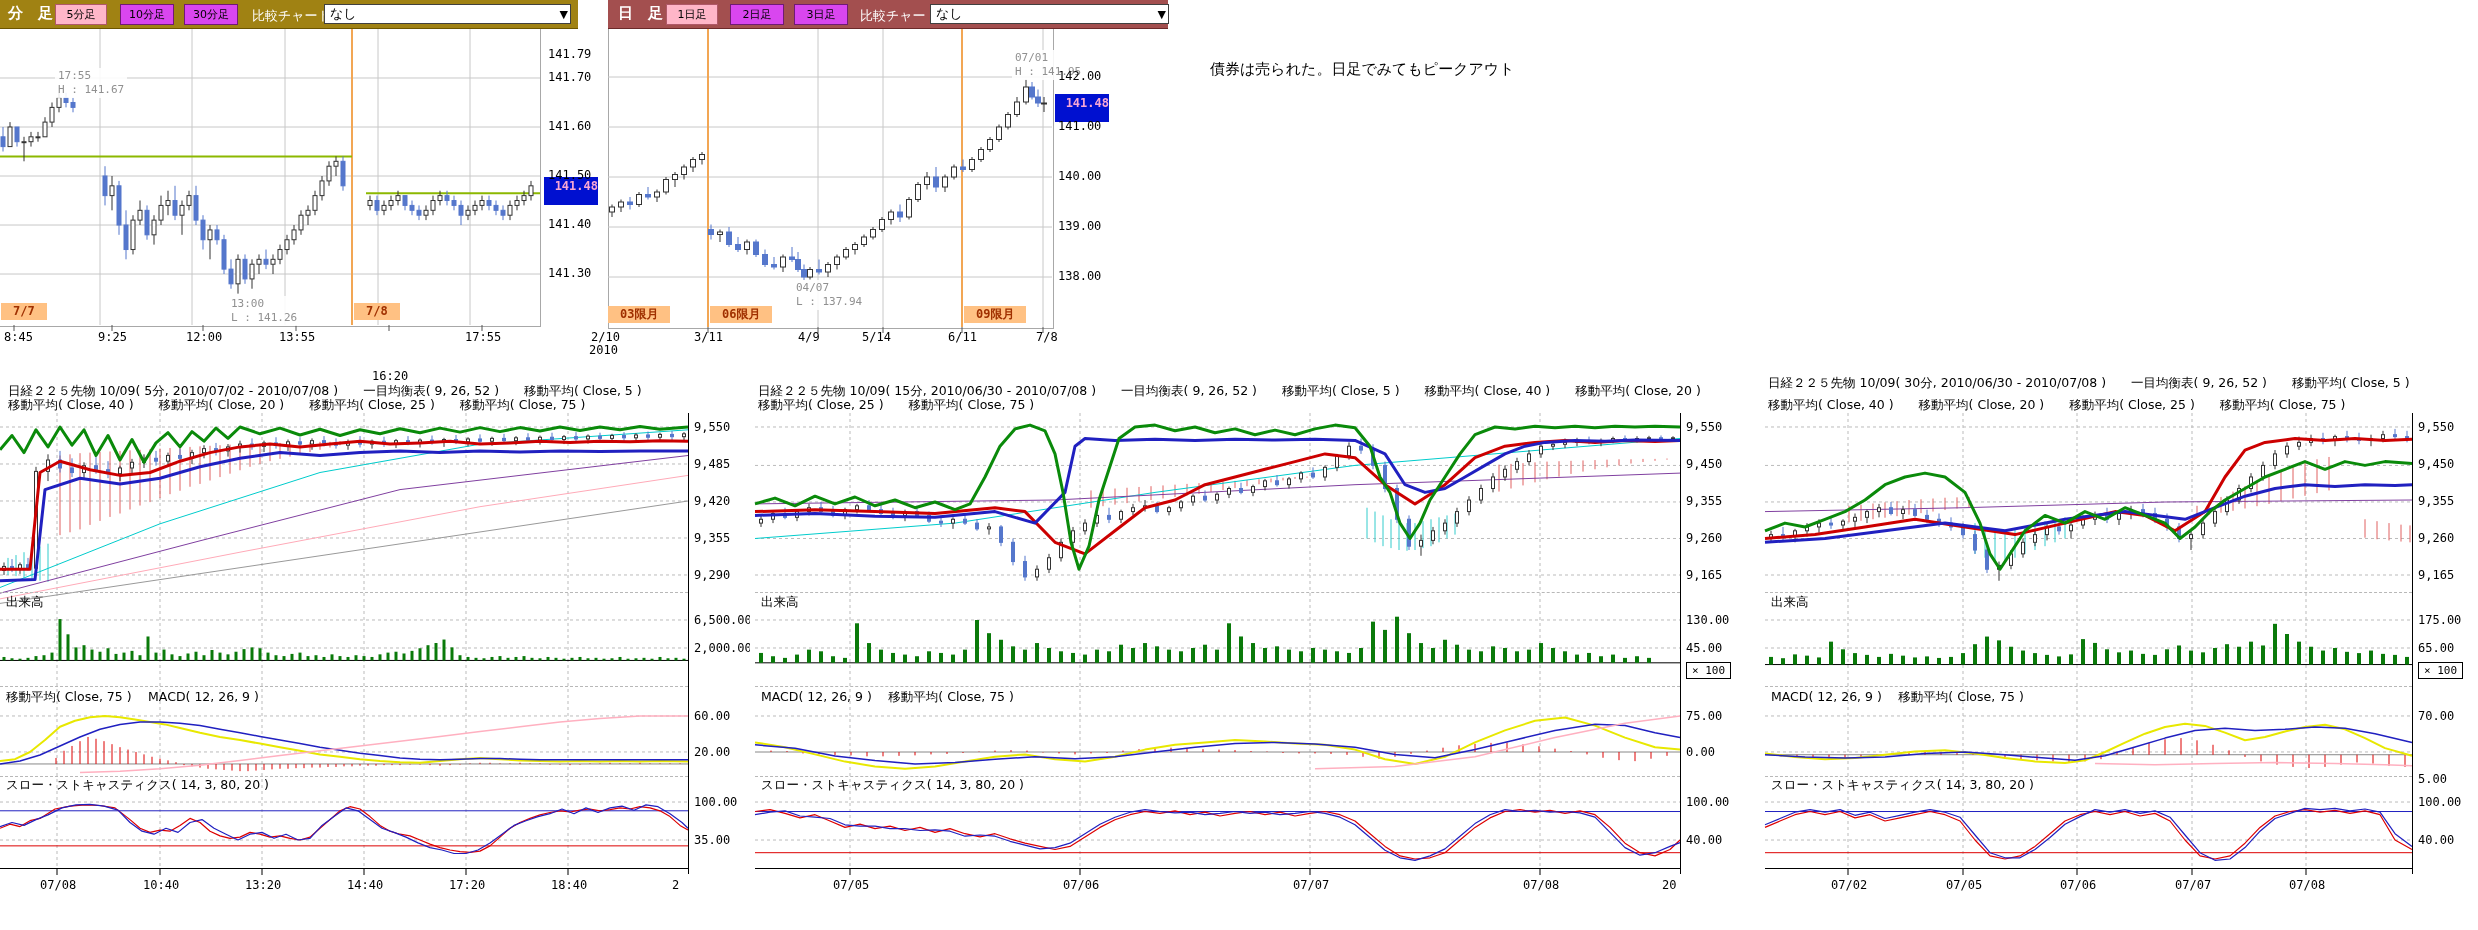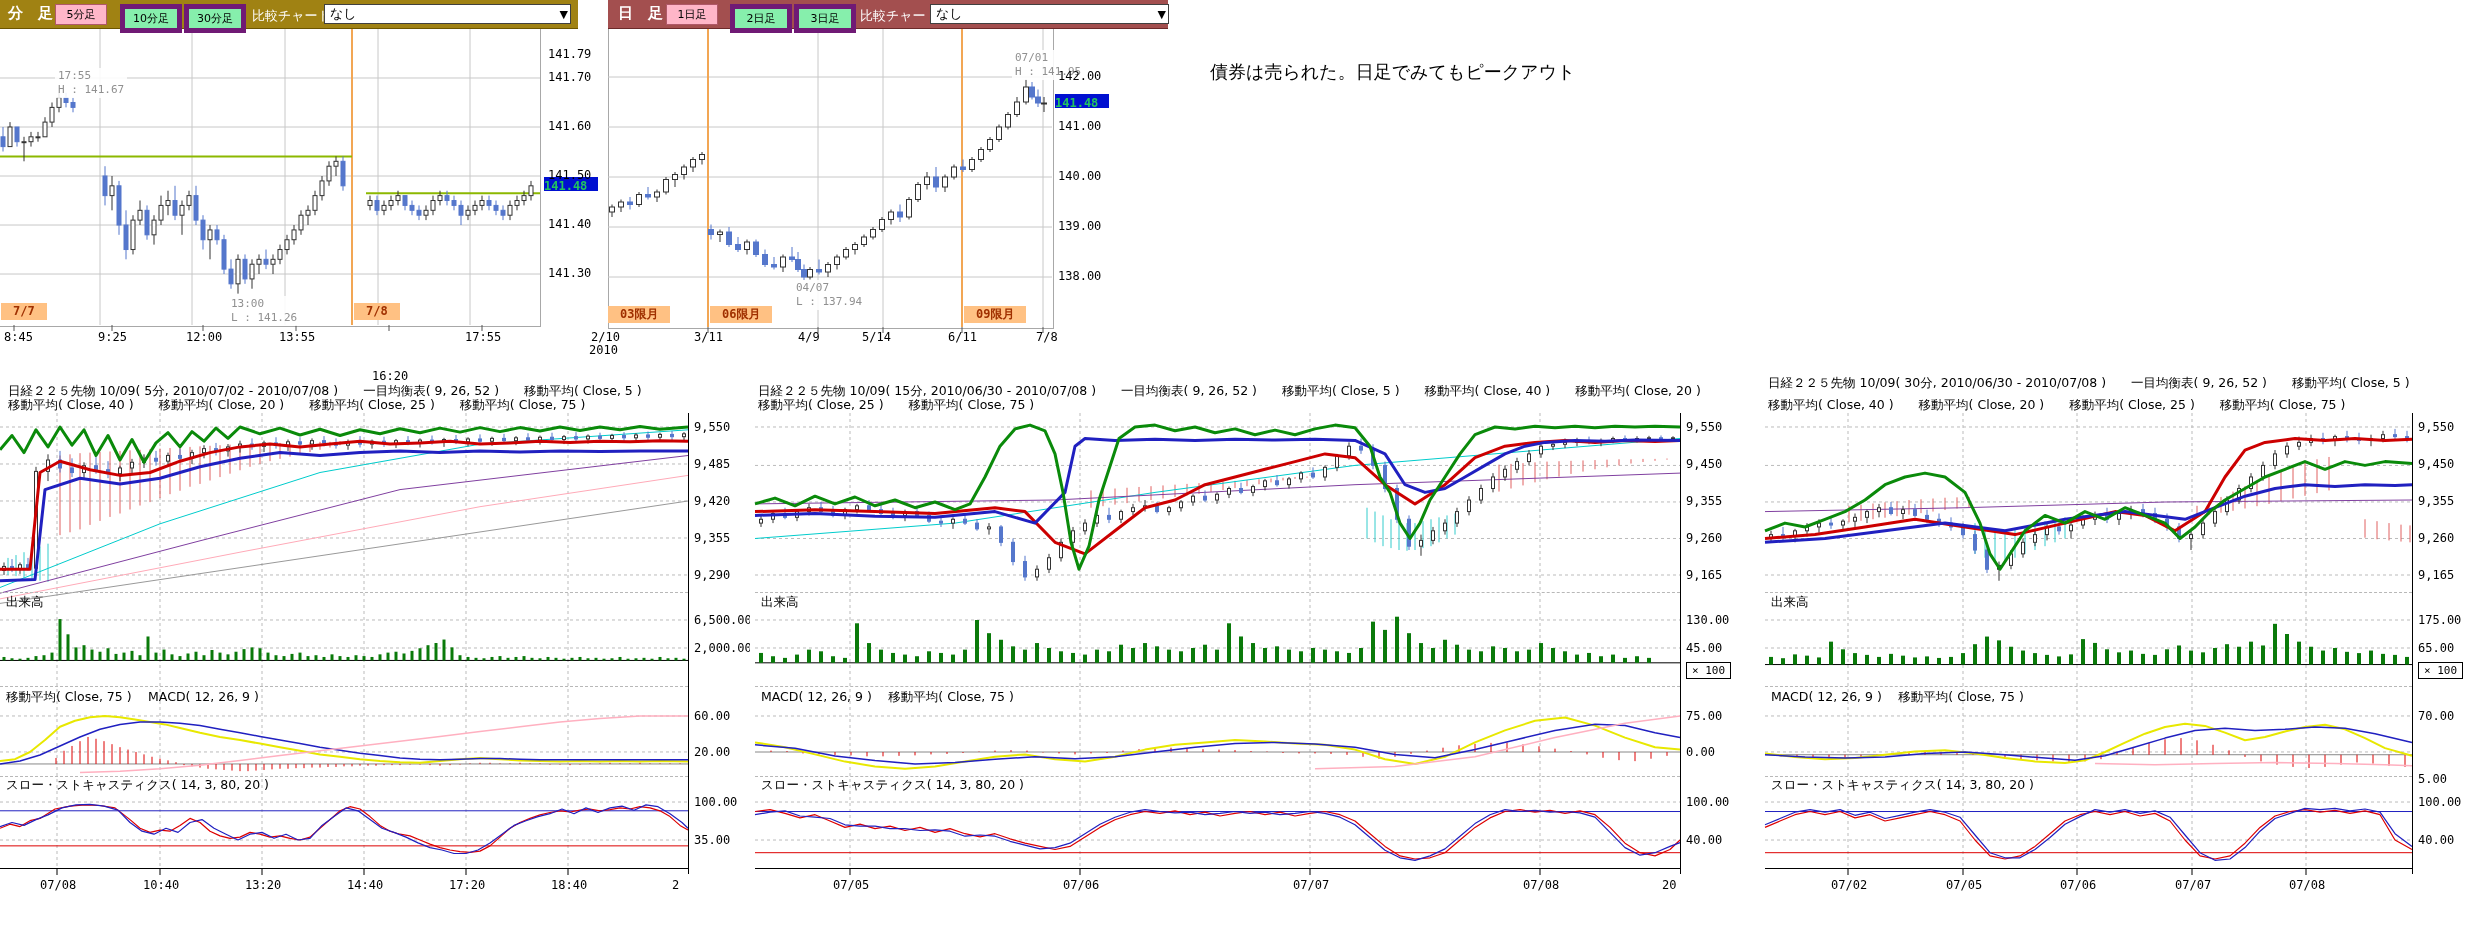--- a/index.html
+++ b/index.html
@@ -3,28 +3,28 @@
 <meta charset="utf-8">
 <style>
 html,body{margin:0;padding:0}
 body{width:2478px;height:930px;position:relative;background:#fff;font-family:"DejaVu Sans",sans-serif;overflow:hidden}
 .lbl{position:absolute;font:12px "DejaVu Sans Mono",monospace;color:#000;white-space:pre;line-height:14px}
 .rep{position:absolute;left:0;top:0;width:100%;height:100%;pointer-events:none}
 .hdr{position:absolute;top:0;height:28px}
 .hdr-label{position:absolute;top:4px;color:#fff;font-weight:bold;font-size:15px;white-space:pre}
 .btn{position:absolute;top:4px;height:19px;font-size:11px;text-align:center;line-height:19px;cursor:pointer;color:#000}
 .btn.active{background:#FFB6C8;border:1px solid #B05868}
-.btn.idle{background:#86efac;border:5px solid #701a75}
+.btn.idle{background:#d946ef;border:1px solid #701a75}
 .cmp{position:absolute;top:7px;color:#fff;font-size:13px;white-space:pre}
 .dd{position:absolute;top:4px;height:18px;background:#fff;border:1px solid #404040;font-size:13px;line-height:18px;padding-left:5px;cursor:pointer}
 .dd .arr{position:absolute;right:2px;top:1px;font-size:11px;color:#000}
 .plot{position:absolute;background:#fff;border:1px solid #A8A8A8}
-.note{position:absolute;font-size:18px;color:#000;white-space:pre}
+.note{position:absolute;font-size:15px;color:#000;white-space:pre}
 .badge{position:absolute;background:#FFC183;color:#A03000;font:bold 12px "DejaVu Sans Mono",monospace;height:17px;line-height:17px;padding:0 12px;white-space:pre}
-.pbadge{position:absolute;background:#0010D0;color:#22c55e;font:bold 12px "DejaVu Sans Mono",monospace;width:54px;height:14px;line-height:18px;text-align:left}
+.pbadge{position:absolute;background:#0010D0;color:#f9a8d4;font:bold 12px "DejaVu Sans Mono",monospace;width:54px;height:28px;line-height:18px;text-align:right}
 .ann{position:absolute;color:#909090;font:11px "DejaVu Sans Mono",monospace;line-height:14px;background:rgba(255,255,255,.88);padding:1px 3px;white-space:pre}
 .bhead{position:absolute;font-size:12.5px;color:#000;white-space:pre;line-height:14px}
 .panelab{position:absolute;font-size:12.5px;color:#000;white-space:pre}
 .sep{position:absolute;border-top:1px dashed #B8B8B8;height:0}
 .axisv{position:absolute;width:0;border-left:1px solid #000}
 .axish{position:absolute;height:0;border-top:1px solid #000}
 .x100{position:absolute;border:1px solid #000;background:#fff;font:11px "DejaVu Sans Mono",monospace;height:15px;line-height:15px;padding:0 5px;white-space:pre}
 svg{position:absolute;left:0;top:0;pointer-events:none}
 </style>
 </head>

